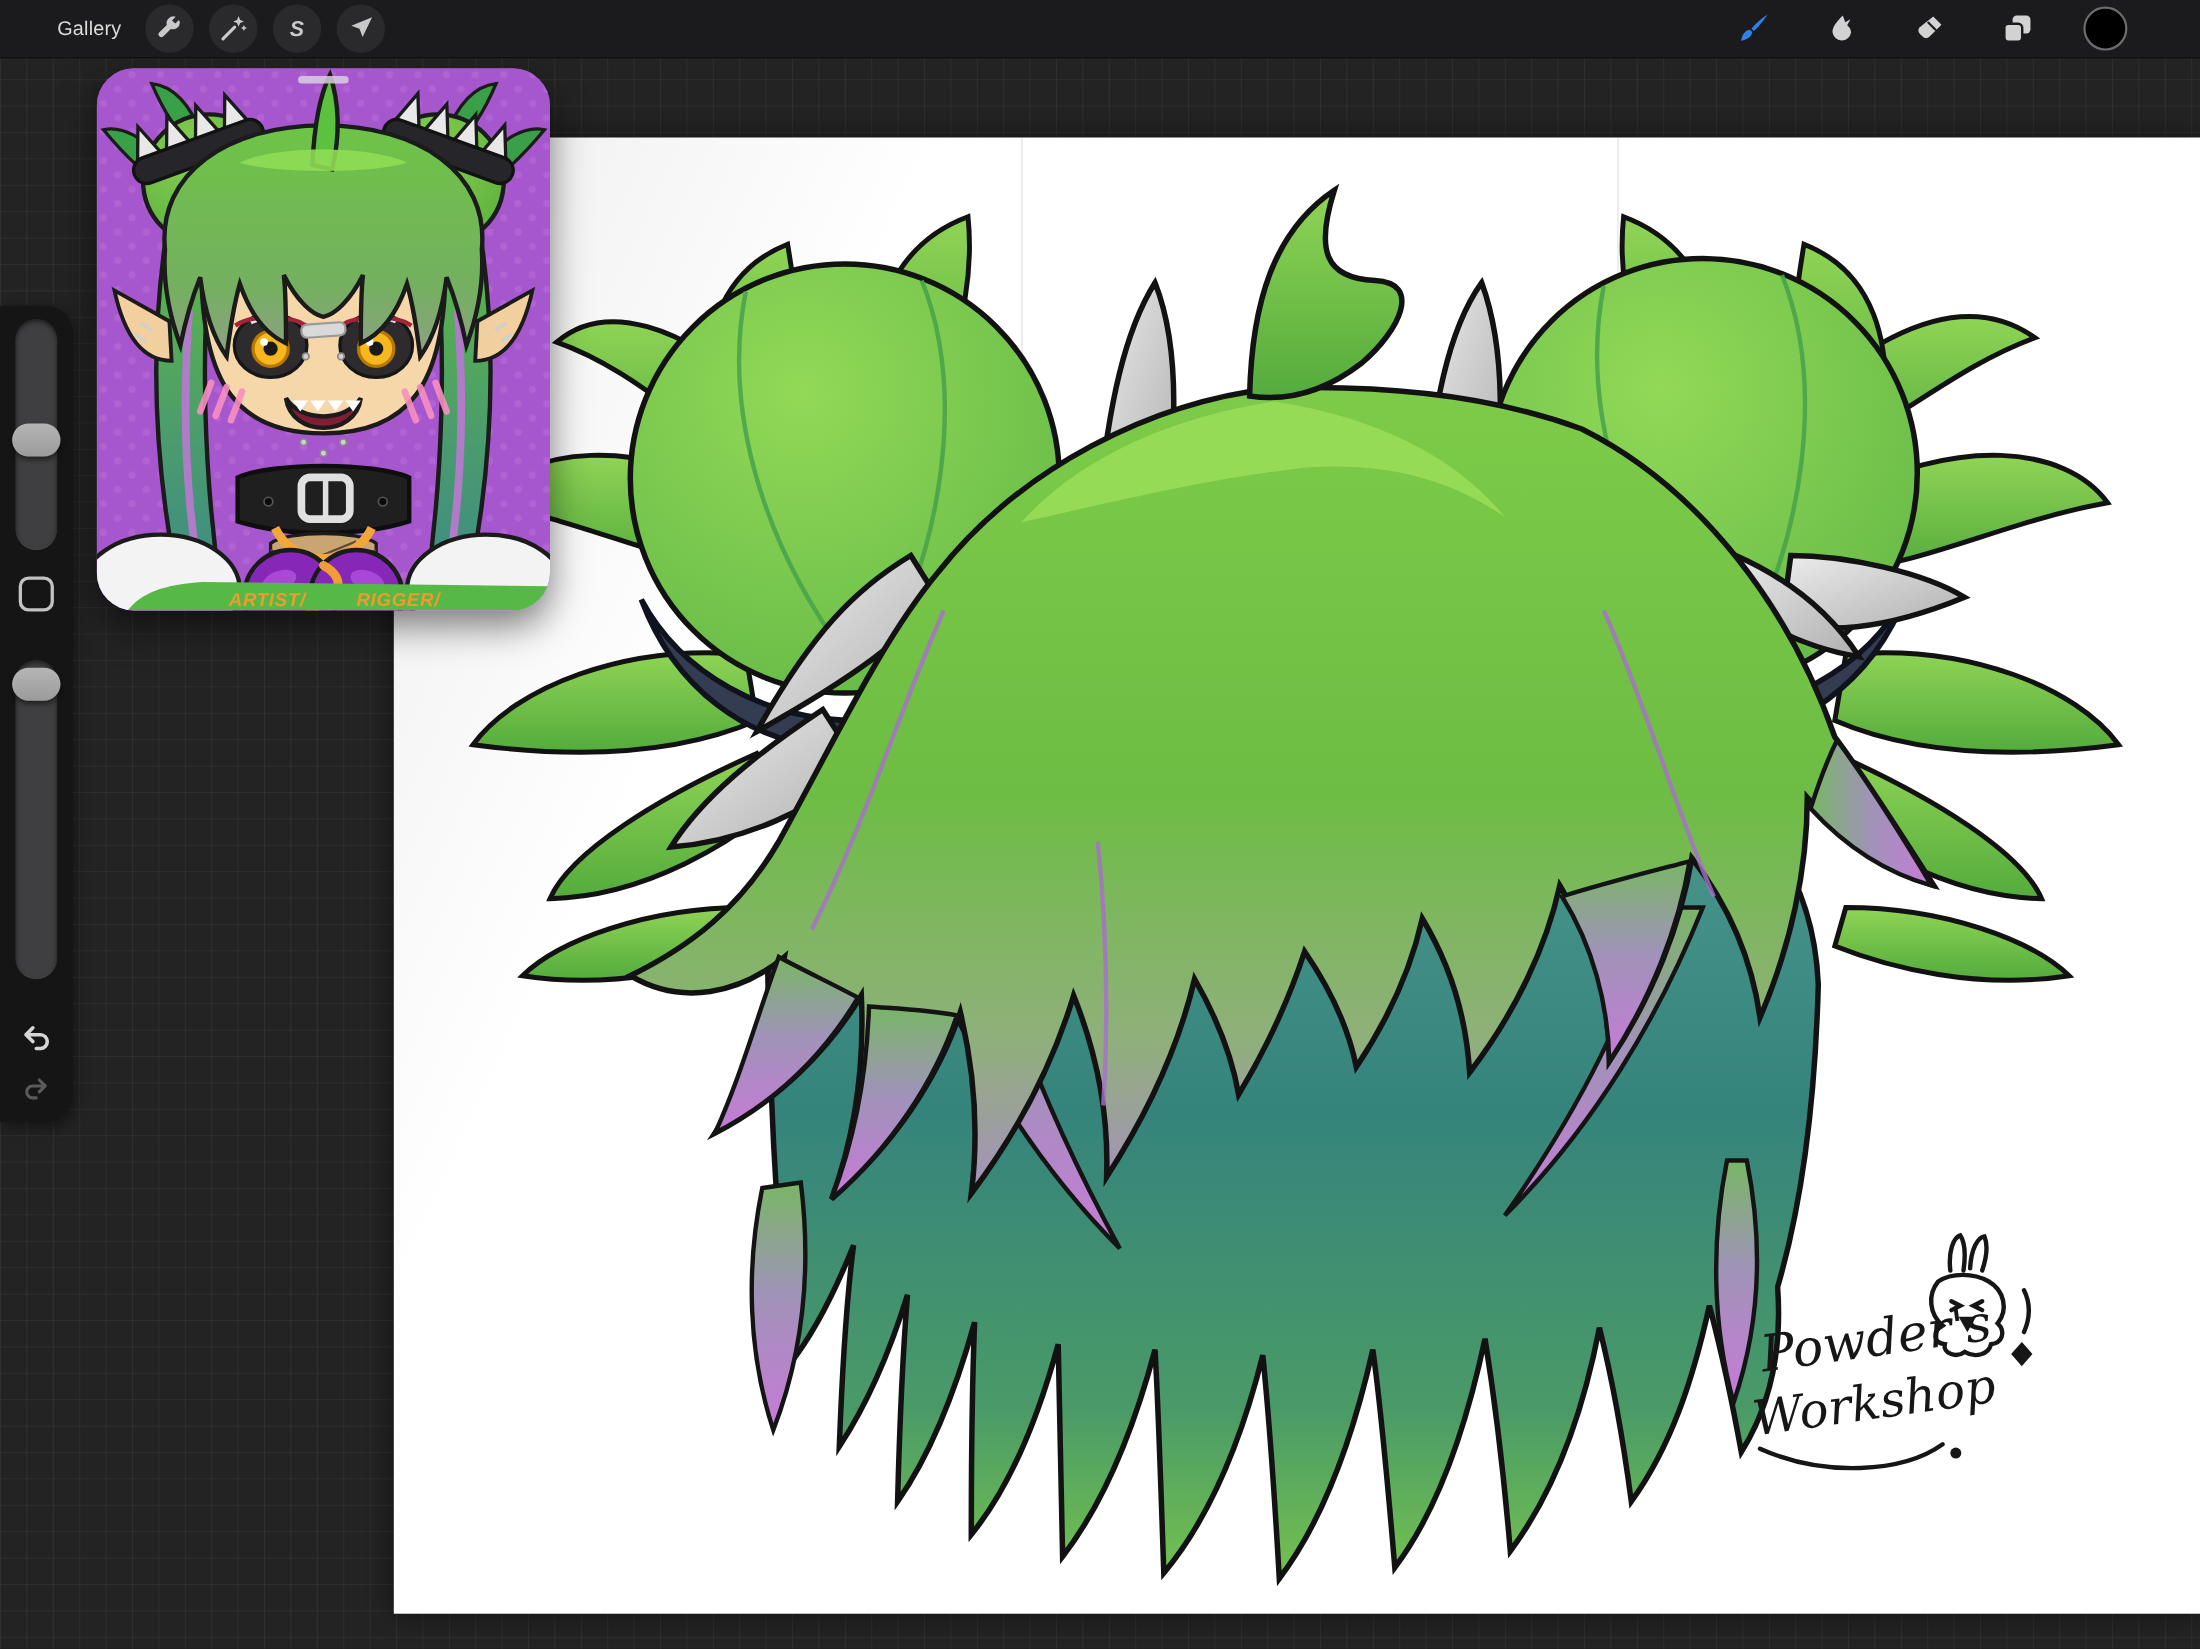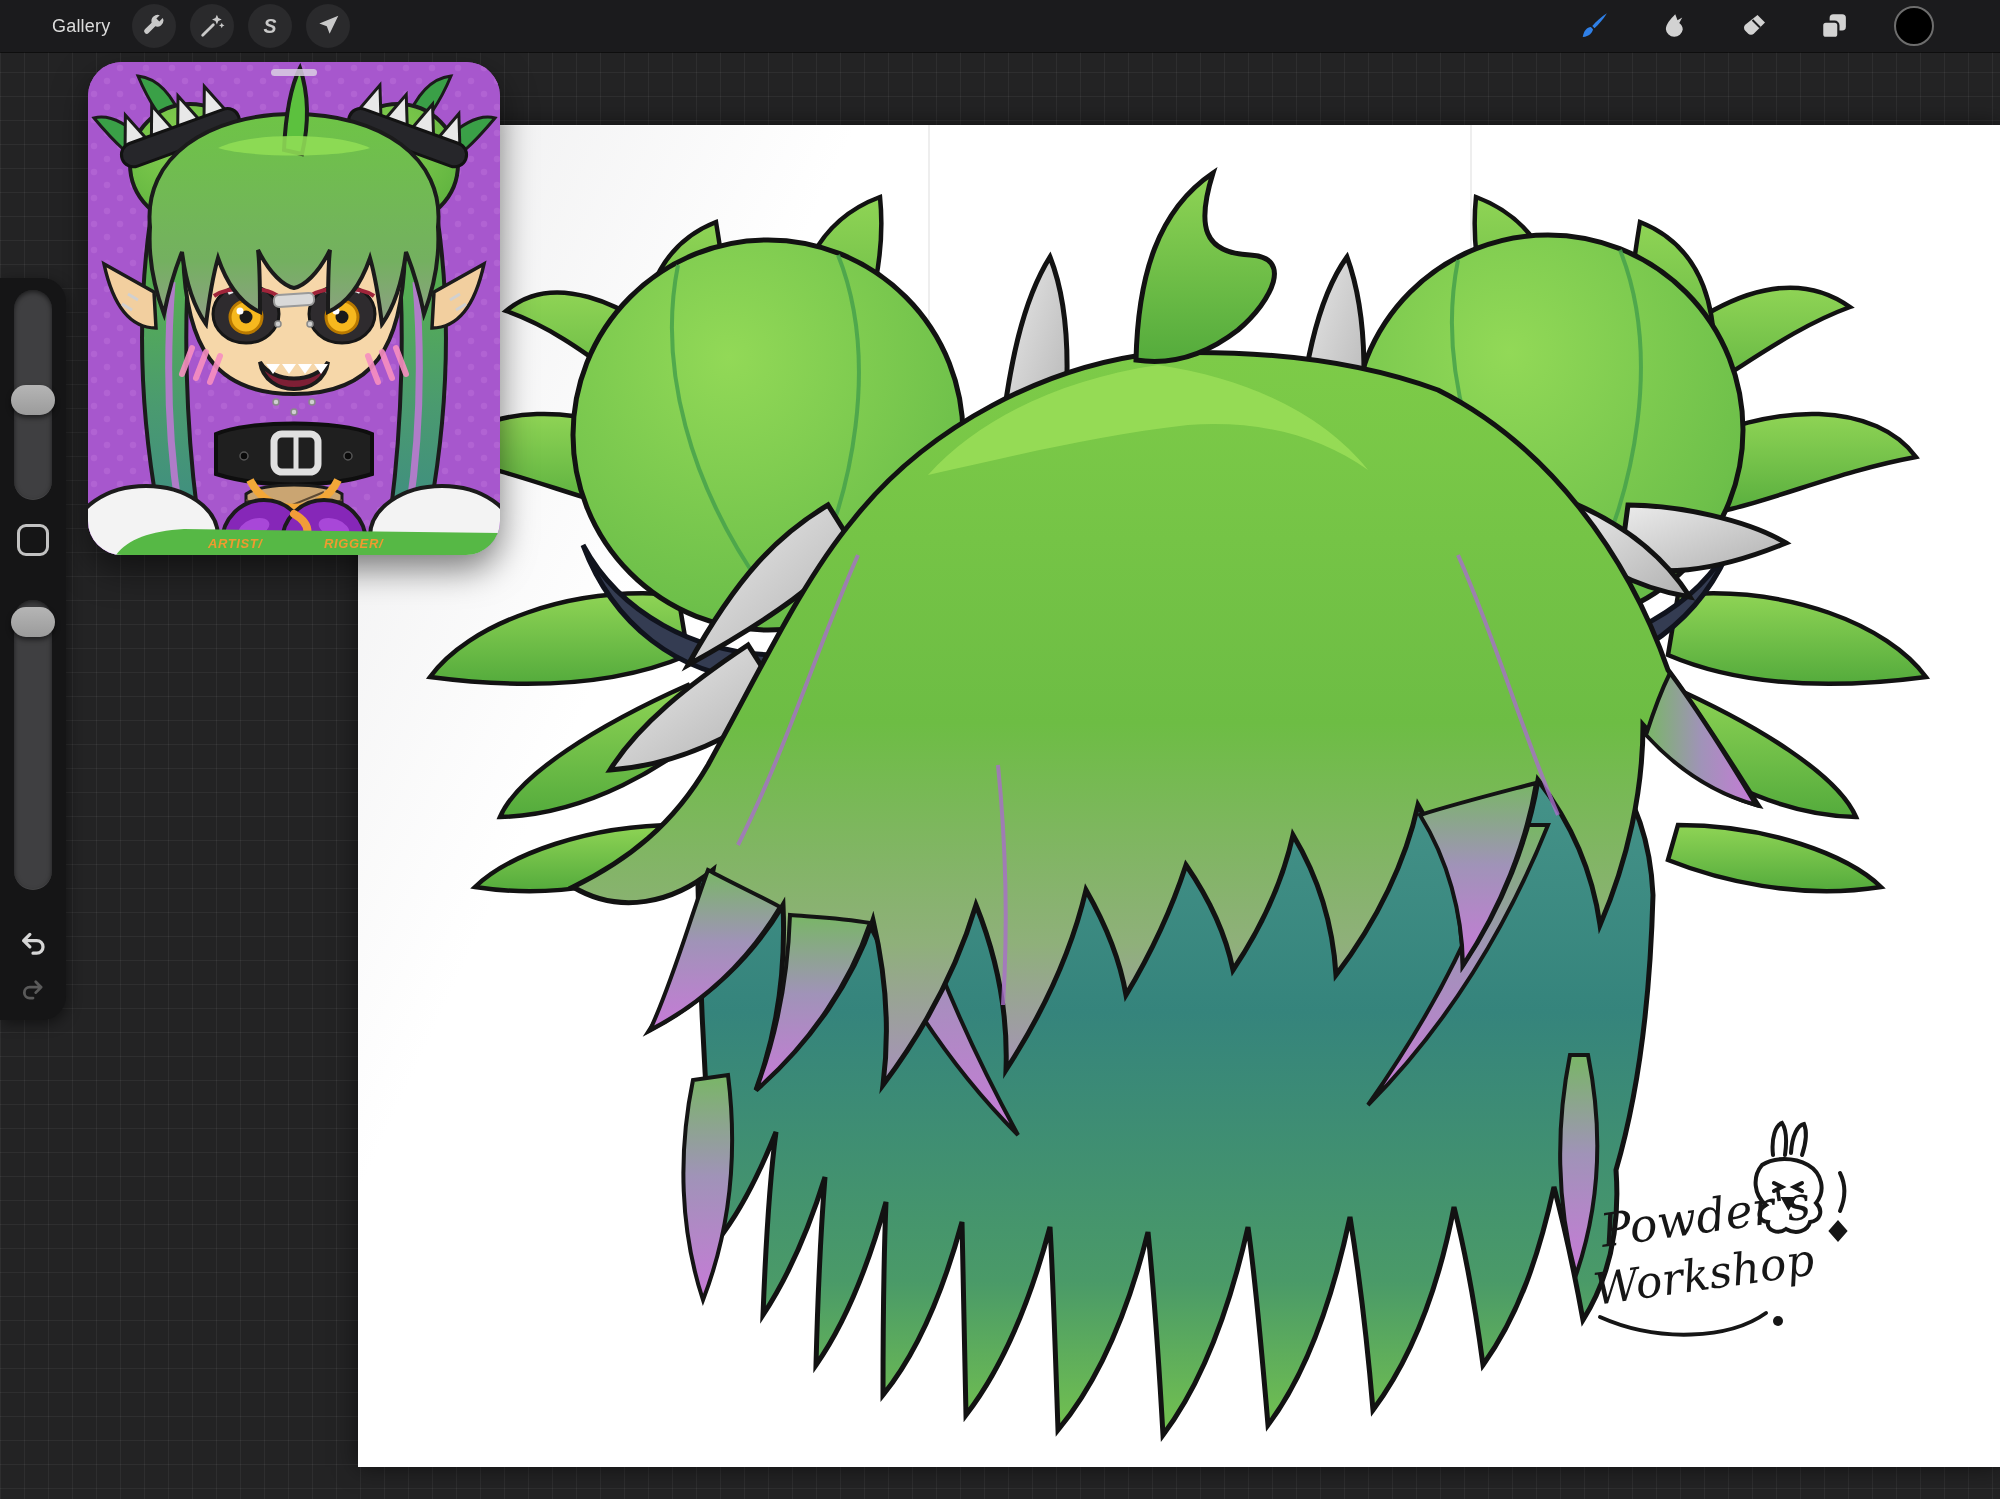--- a/index.html
+++ b/index.html
@@ -45,21 +45,21 @@
   .undo-btn,.redo-btn{position:absolute;left:14px;width:38px;height:38px;border:none;background:transparent;
               display:flex;align-items:center;justify-content:center;cursor:pointer;padding:0;}
   .undo-btn{top:648px;}
   .redo-btn{top:694px;}
   
   .ref-card{position:absolute;left:88px;top:62px;width:412px;height:493px;border-radius:34px;
             overflow:hidden;z-index:30;box-shadow:0 14px 34px rgba(0,0,0,.5);background:#a757cd;cursor:grab;}
   .ref-card svg{position:absolute;left:0;top:0;}
   .ref-handle{position:absolute;left:183px;top:7px;width:46px;height:7px;border-radius:4px;
               background:#d9cfe2;opacity:.85;}
-  .ref-banner-text{position:absolute;top:474px;font-size:13px;font-weight:bold;font-style:italic;
+  .ref-banner-text{position:absolute;top:474px;font-size:17px;font-weight:bold;font-style:italic;
                    color:#f09a2f;letter-spacing:.6px;white-space:nowrap;}
   .artist-pos{left:120px;}
   .rigger-pos{left:236px;}
   
   .sig-text{font-family:"DejaVu Serif",serif;font-style:italic;fill:#161616;}
 </style>
 </head>
 <body>
 
 <div class="screen">

